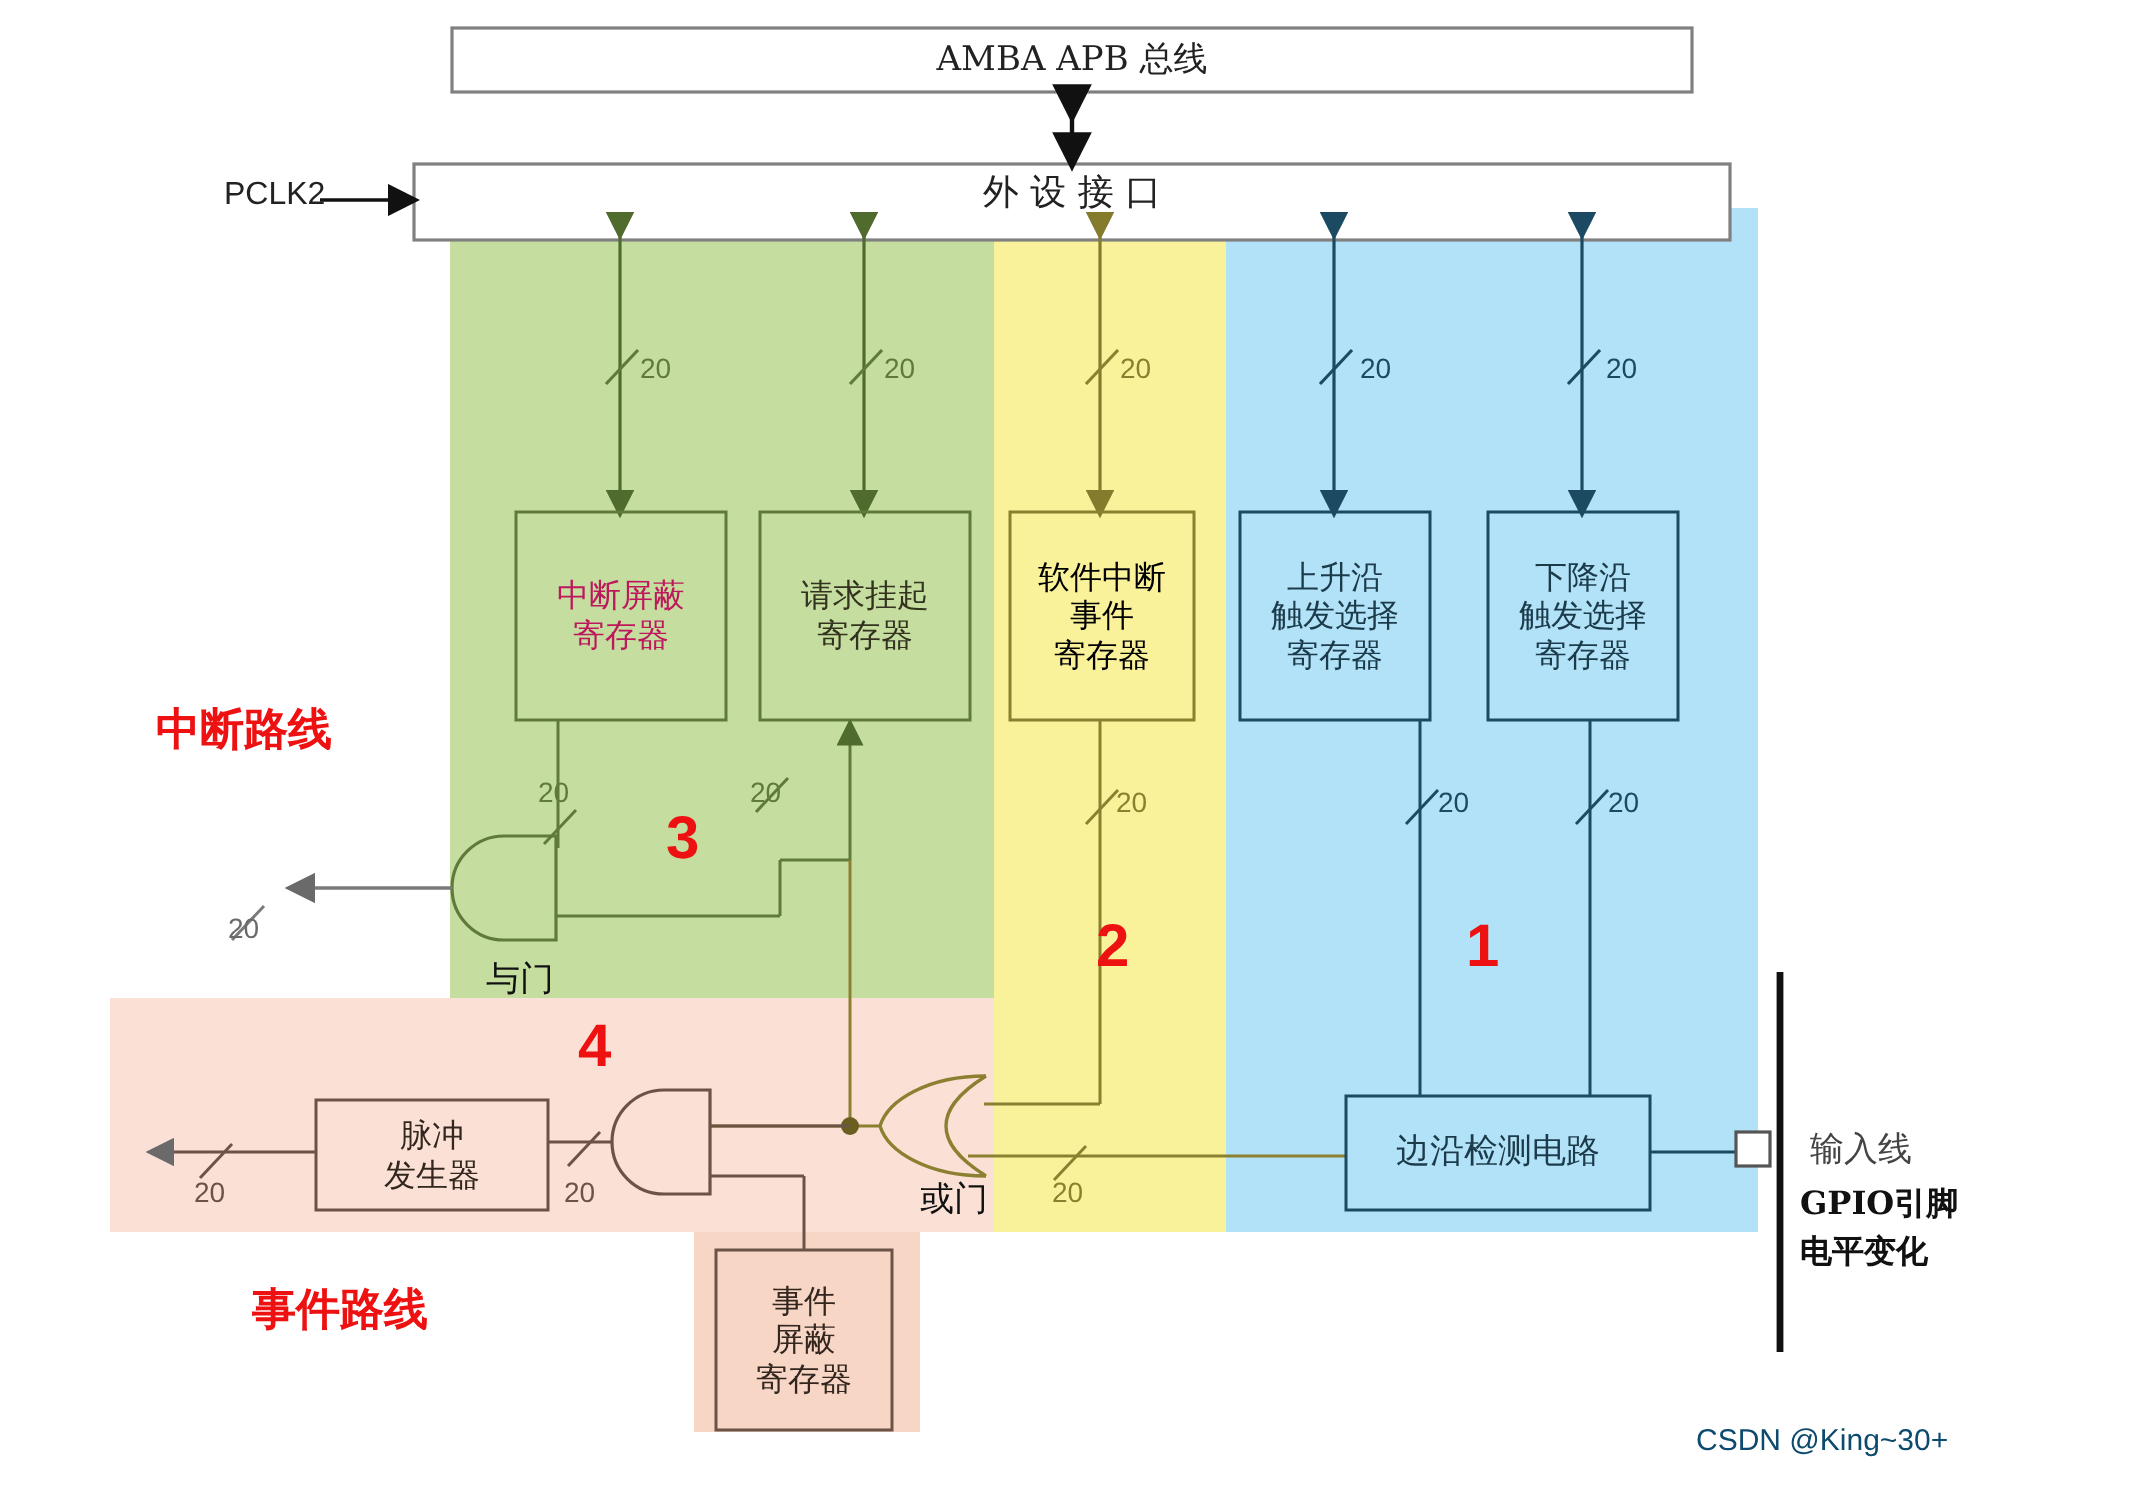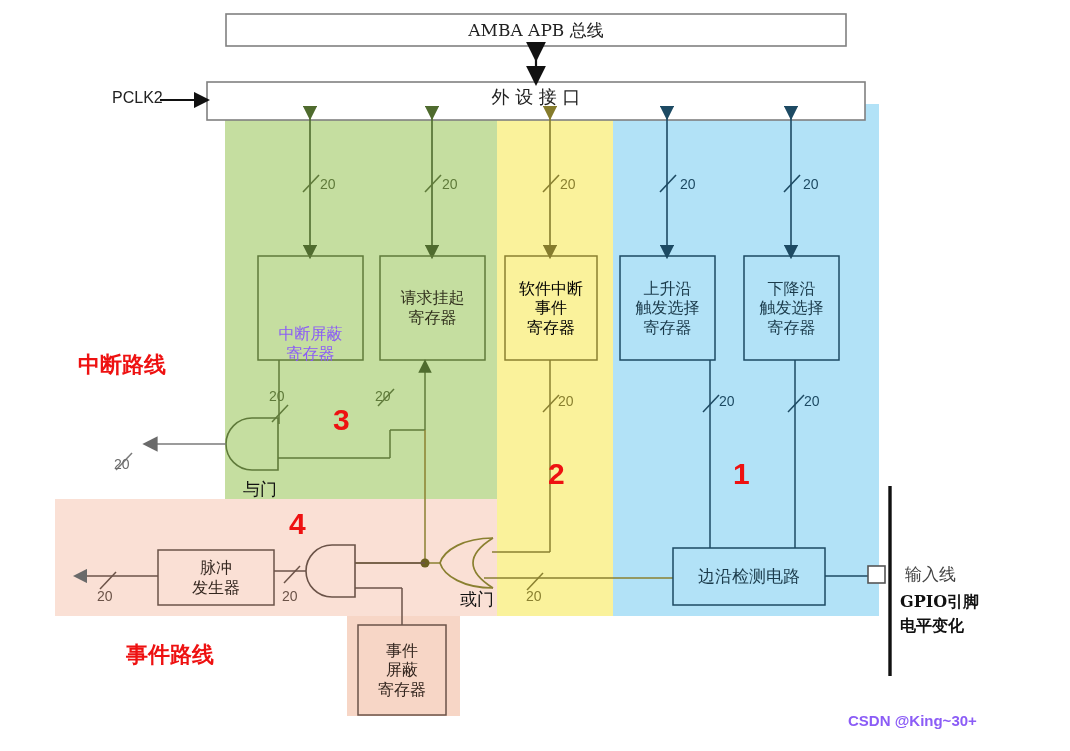--- a/index.html
+++ b/index.html
@@ -141,21 +141,21 @@
     <line x1="355" y1="555" x2="425" y2="555" stroke="#6b5348" stroke-width="0"></line>
     <line x1="355" y1="563" x2="425" y2="563" stroke="#6b5348" stroke-width="1.5"></line>
   </svg>
 
   <div class="boxtext cn" style="left:207px;top:82px;width:658px;height:30px;font-size:18px;color:#222;">外 设 接 口</div>
 
   <div class="boxtext cn" style="left:226px;top:14px;width:620px;height:32px;font-size:17px;color:#222;">AMBA APB 总线</div>
 
   <div class="lbl" style="left:112px;top:89px;font-size:16px;color:#222;">PCLK2</div>
 
-  <div class="boxtext cn" style="left:258px;top:256px;width:105px;height:104px;font-size:16px;color:#8b5cf6;margin-top:36px;">
+  <div class="boxtext cn" style="left:258px;top:256px;width:105px;height:104px;font-size:16px;color:#be185d;">
     <div><span>中断屏蔽</span><br><span>寄存器</span></div>
   </div>
   <div class="boxtext cn" style="left:380px;top:256px;width:105px;height:104px;font-size:16px;color:#33331f;">
     <div><span>请求挂起</span><br><span>寄存器</span></div>
   </div>
   <div class="boxtext cn" style="left:505px;top:256px;width:92px;height:104px;font-size:16px;color:#000000;">
     <div><span>软件中断</span><br><span>事件</span><br><span>寄存器</span></div>
   </div>
   <div class="boxtext cn" style="left:620px;top:256px;width:95px;height:104px;font-size:16px;color:#1b3b4b;">
     <div><span>上升沿</span><br><span>触发选择</span><br><span>寄存器</span></div>
@@ -196,15 +196,15 @@
   <div class="lbl num20" style="left:269px;top:388px;color:#5f7a3a;">20</div>
   <div class="lbl num20" style="left:375px;top:388px;color:#5f7a3a;">20</div>
   <div class="lbl num20" style="left:558px;top:393px;color:#8a8030;">20</div>
   <div class="lbl num20" style="left:719px;top:393px;color:#1d4a63;">20</div>
   <div class="lbl num20" style="left:804px;top:393px;color:#1d4a63;">20</div>
   <div class="lbl num20" style="left:114px;top:456px;color:#6a6a6a;">20</div>
   <div class="lbl num20" style="left:97px;top:588px;color:#6b5348;">20</div>
   <div class="lbl num20" style="left:282px;top:588px;color:#6b5348;">20</div>
   <div class="lbl num20" style="left:526px;top:588px;color:#8a8030;">20</div>
 
-  <div class="lbl" style="left:848px;top:712px;font-size:15px;color:#8b5cf6;font-weight:bold;">CSDN @King~30+</div>
+  <div class="lbl" style="left:848px;top:712px;font-size:15px;color:#0c4a6e;">CSDN @King~30+</div>
 
 </div>
 
 </body></html>

